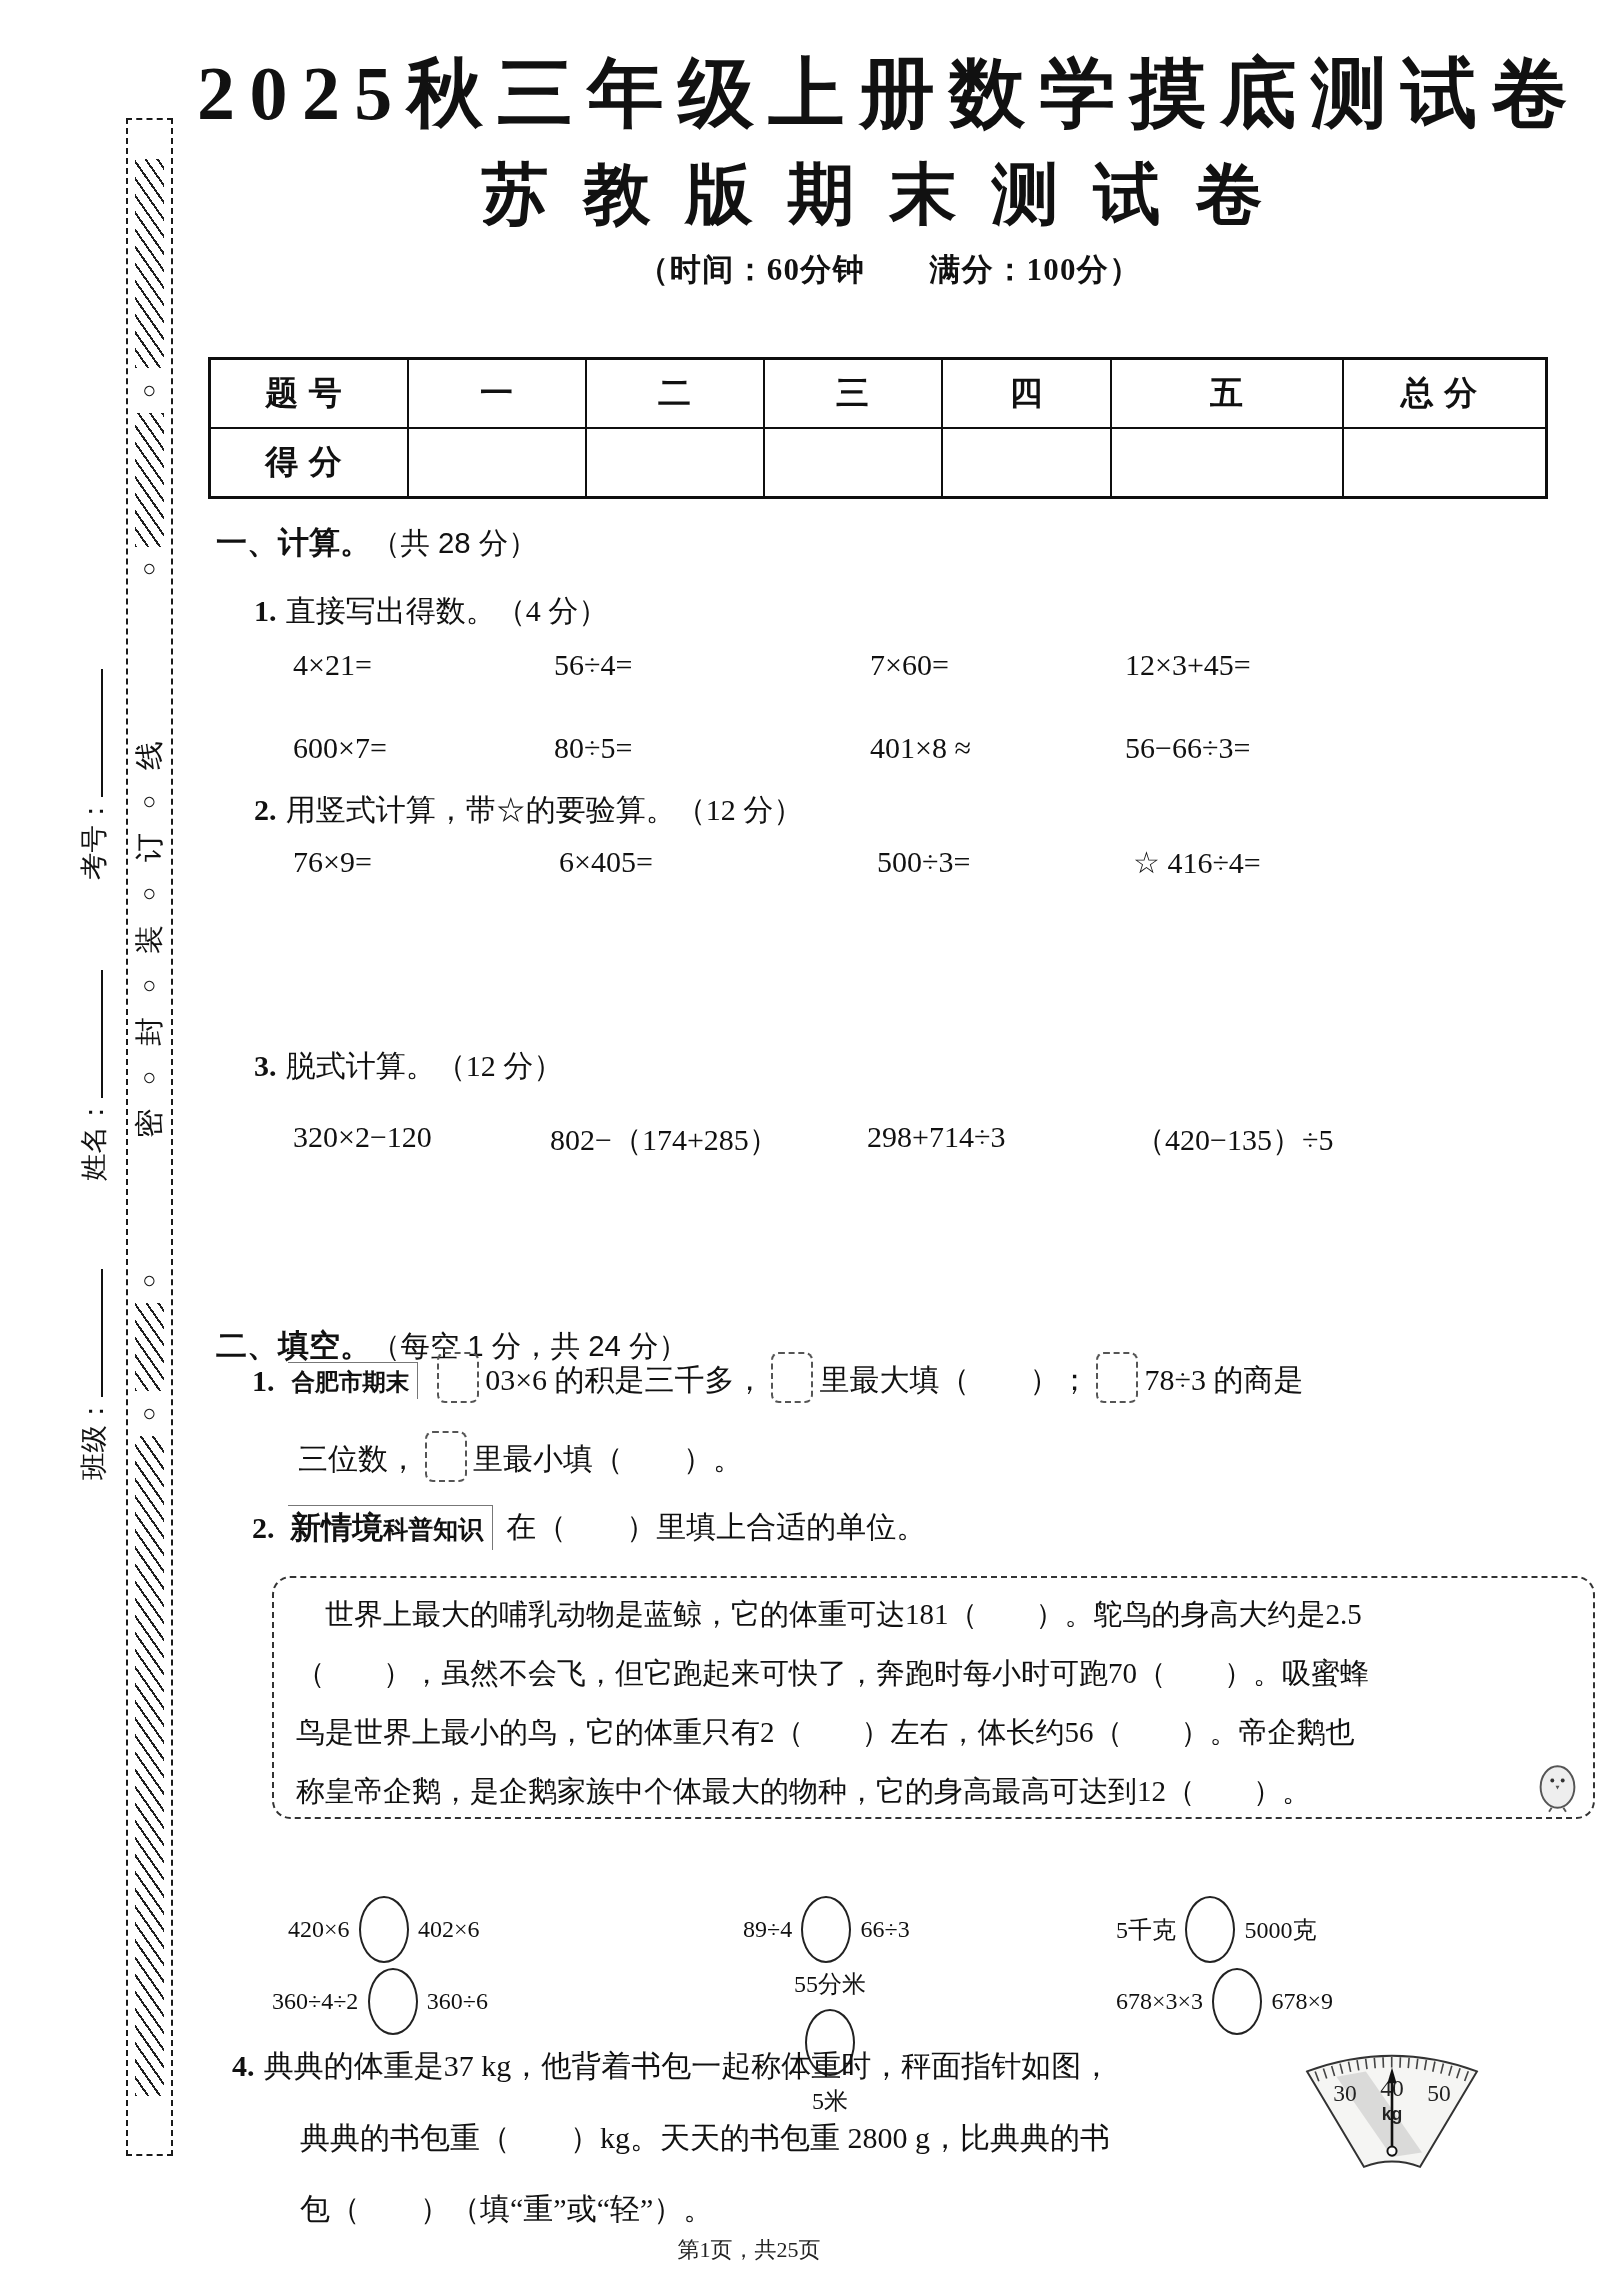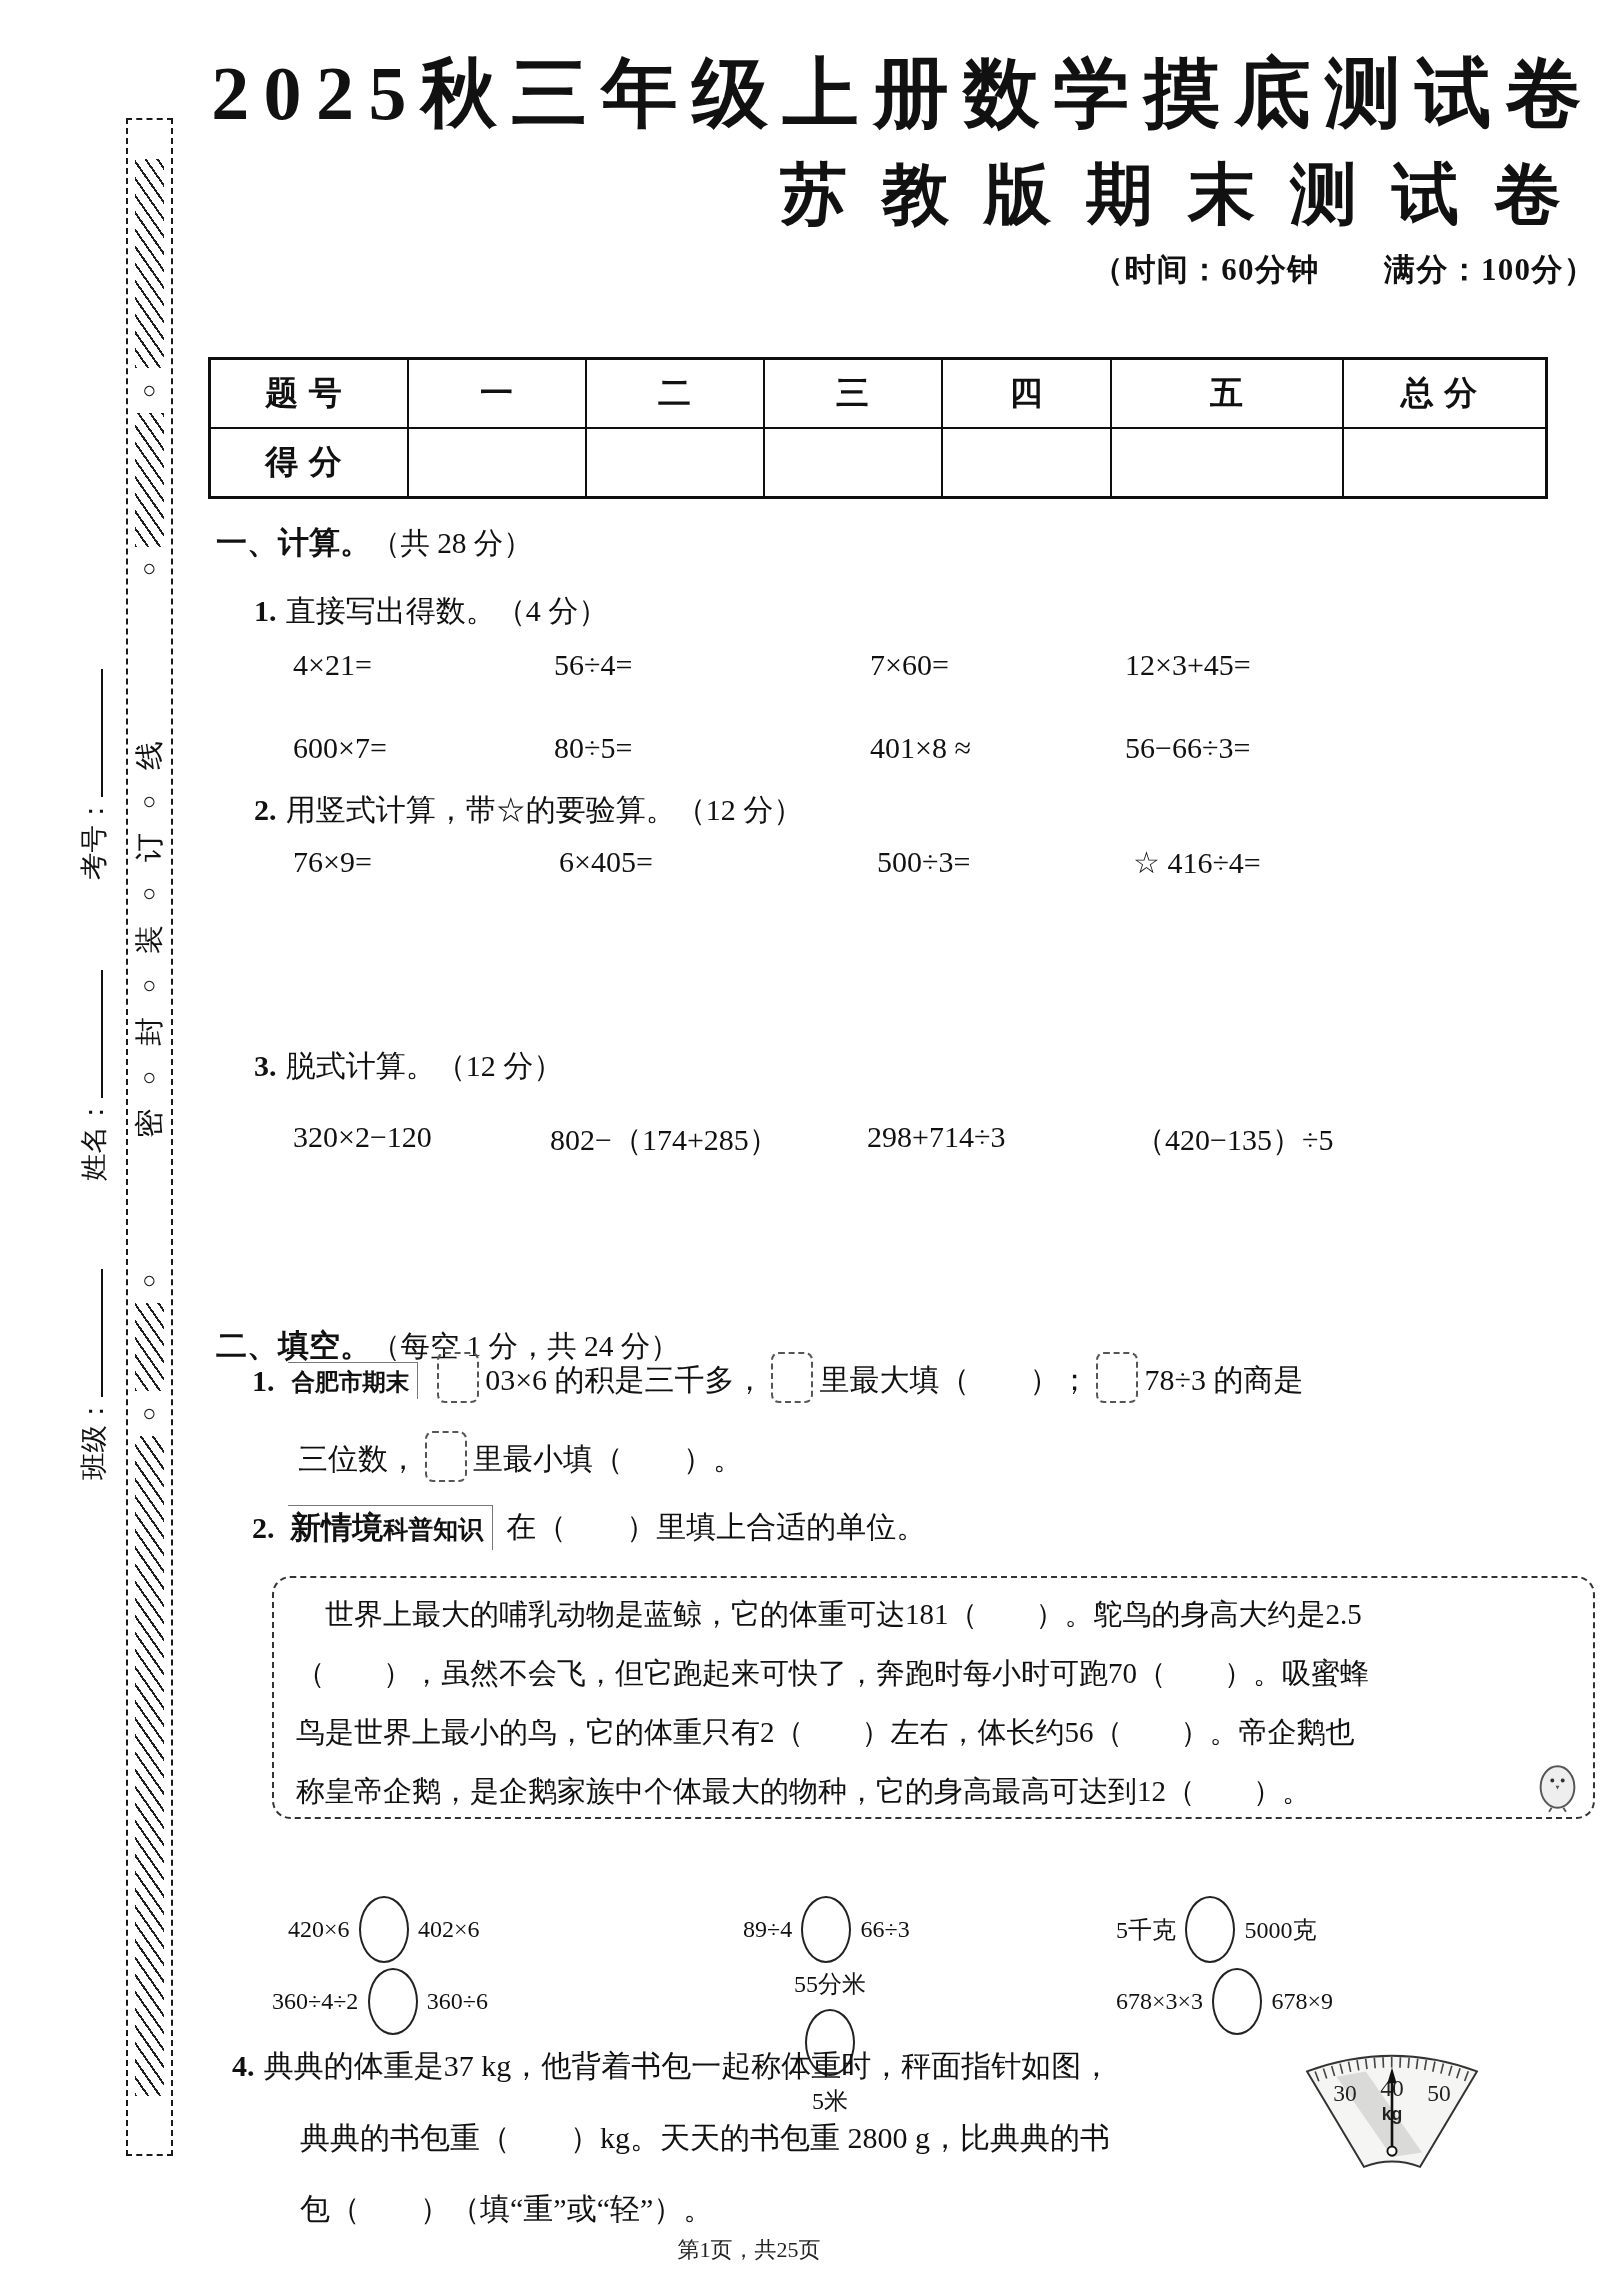--- a/index.html
+++ b/index.html
@@ -1,21 +1,21 @@
 <!DOCTYPE html>
 <html style="font-size:10.5px"><head>
 <meta charset="utf-8">
 <style>
   html,body{margin:0;padding:0;background:#888;}
   .page{
     position:relative;width:1623px;height:2295px;background:#fff;
     font-family:"Liberation Serif","DejaVu Serif",serif;color:#111;overflow:hidden;
   }
   .abs{position:absolute;}
-  .hei{font-family:Liberation Serif, serif;}
+  .hei{font-family:Liberation Sans, sans-serif;}
 
   
   .strip{
     position:absolute;left:126px;top:118px;width:47px;height:2038px;
     border:2px dashed #1a1a1a;box-sizing:border-box;
     display:flex;flex-direction:column;align-items:center;padding-bottom:52px;
   }
   .hatch{width:29px;background:repeating-linear-gradient(55deg,#1f1f1f 0 2px,transparent 2px 9.8px);flex:none;}
   .h1{height:209px;margin-top:39px;}
   .h2{height:134px;}
@@ -26,21 +26,21 @@
   .gap230{height:141px;flex:none;}
   .gap180{height:111px;flex:none;}
 
   .side-label{
     position:absolute;width:242px;height:37px;transform:rotate(-90deg);
     transform-origin:0 0;font-size:27.5px;white-space:nowrap;font-family:"Liberation Sans","DejaVu Sans",sans-serif;
   }
   .blank-u{display:inline-block;width:128px;height:27.5px;border-bottom:2px solid #111;vertical-align:baseline;}
 
   
-  .hdr{left:183px;top:46px;width:1413px;text-align:right;}
+  .hdr{left:183px;top:46px;width:1413px;text-align:center;}
   .t1{font-size:76px;font-weight:900;letter-spacing:14.4px;line-height:1.25;white-space:nowrap;}
   .t2{font-size:67px;font-weight:900;letter-spacing:35px;line-height:1.2;margin-top:13px;white-space:nowrap;}
   .meta{font-size:31px;font-weight:bold;margin-top:14.4px;letter-spacing:1.3px;}
 
   
   .score{left:208px;top:357px;width:1336px;border-collapse:collapse;table-layout:fixed;}
   .score td{border:2px solid #0f0f0f;height:65px;text-align:center;font-size:33px;font-weight:bold;}
   .score{border:3.9px solid #0f0f0f;}
   .lbl-cell{letter-spacing:10.5px;font-weight:bold;font-size:30px;}
 

